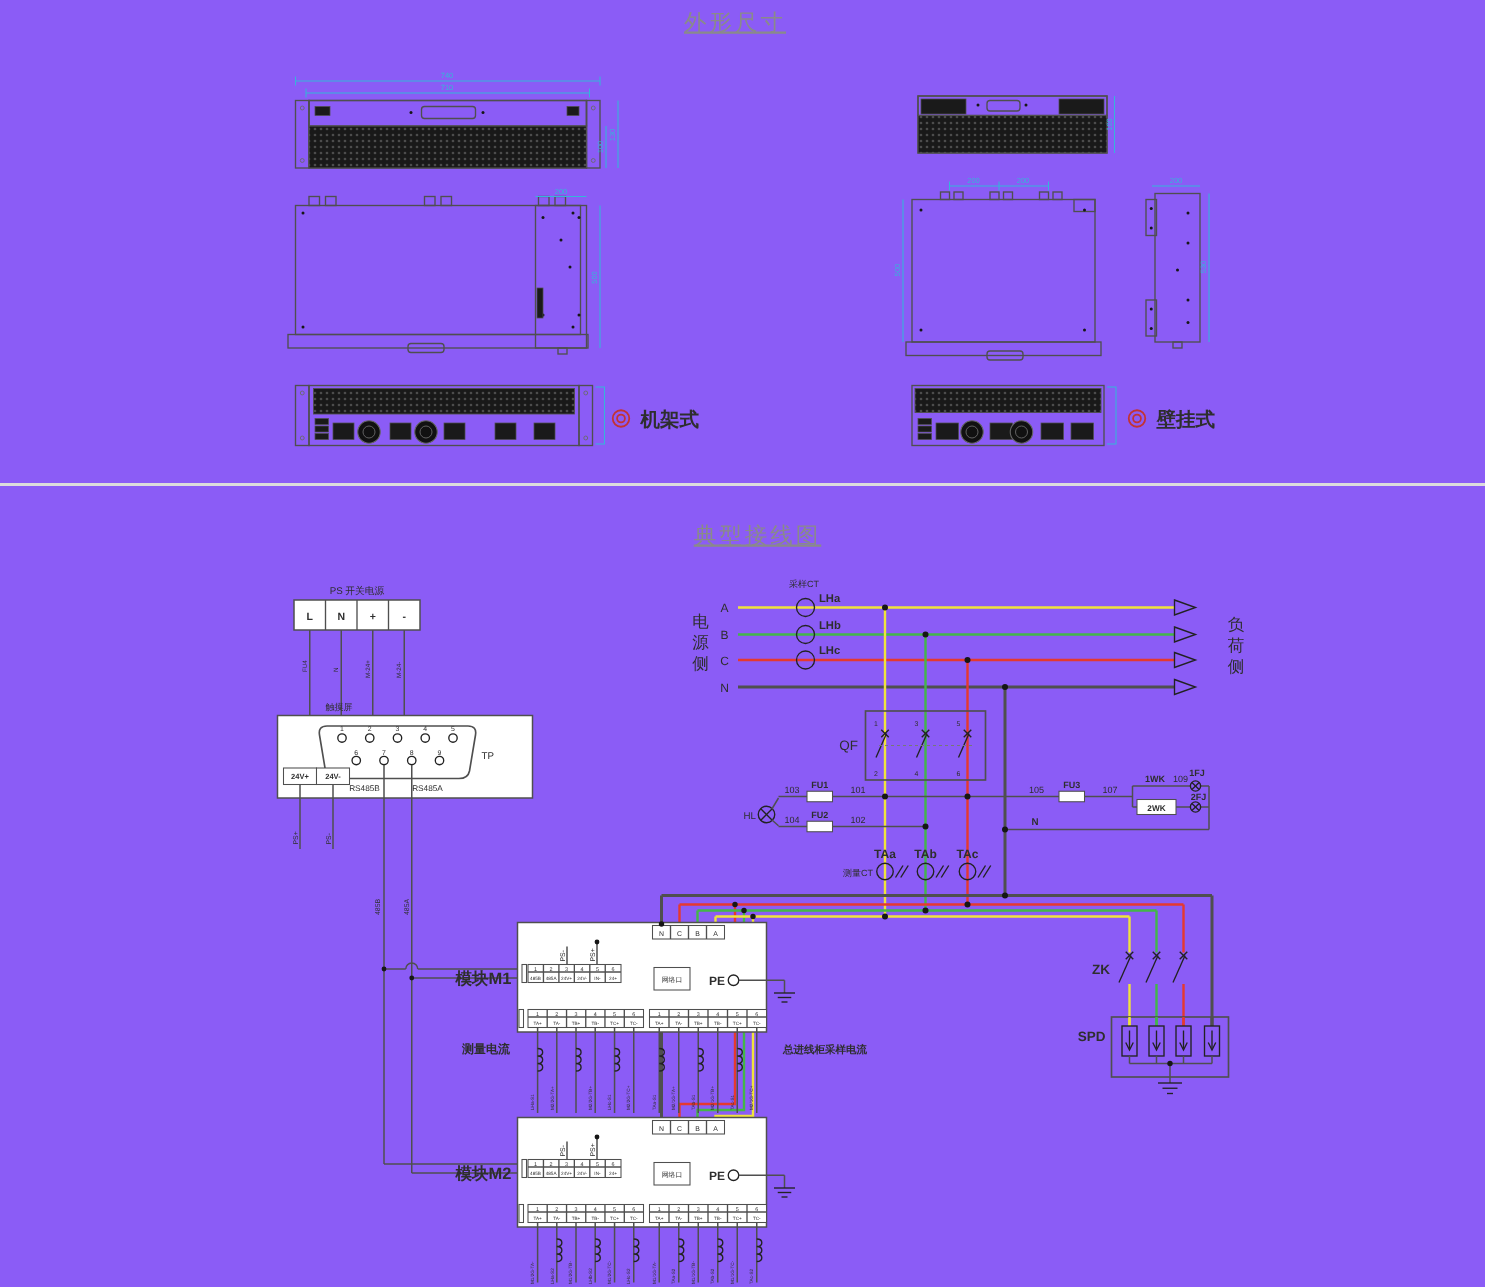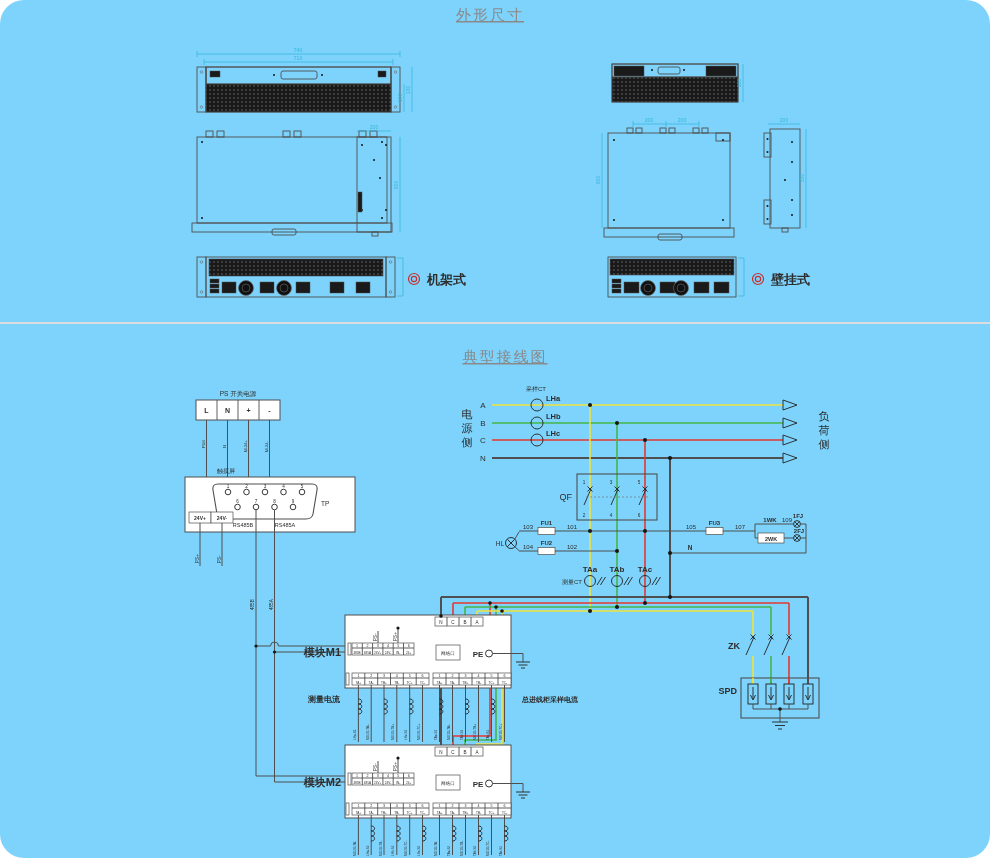--- a/index.html
+++ b/index.html
@@ -1,16 +1,16 @@
 <!DOCTYPE html>
 <html><head>
 <meta charset="utf-8">
 <style>
   html,body{margin:0;padding:0;background:#fff;}
-  #canvas{position:relative;width:990px;height:858px;background:#7dd3fc;overflow:hidden;border-radius:24px;}
+  #canvas{position:relative;width:990px;height:858px;background:#8b5cf6;overflow:hidden;}
   svg text{font-family:"Liberation Sans","DejaVu Sans",sans-serif;fill:#3d3d3d;}
   .mid{text-anchor:middle}.st{text-anchor:start}.end{text-anchor:end}.b{font-weight:bold}
   .t3{font-size:3.1px}.t35{font-size:3.6px}.t4{font-size:4.2px}.t45{font-size:4.6px}
   .t5{font-size:5px}.t55{font-size:5.5px}.t6{font-size:6px}.t65{font-size:6.5px}
   .t7{font-size:7px}.t75{font-size:7.5px}.t8{font-size:8px}.t9{font-size:9px}
   .t11{font-size:11px}.t13{font-size:13px}.t15{font-size:15px}
   .title{fill:#8a8a8a;text-decoration:underline;letter-spacing:2px}.dark{fill:#2e2e2e}.cyt{fill:#35b6d9}
   .ln{stroke:#4f4f4f;fill:none;stroke-width:.9}
   .ln1{stroke:#4f4f4f;fill:none;stroke-width:1.1}
   .thin{stroke:#6a6a6a;fill:none;stroke-width:.6}

